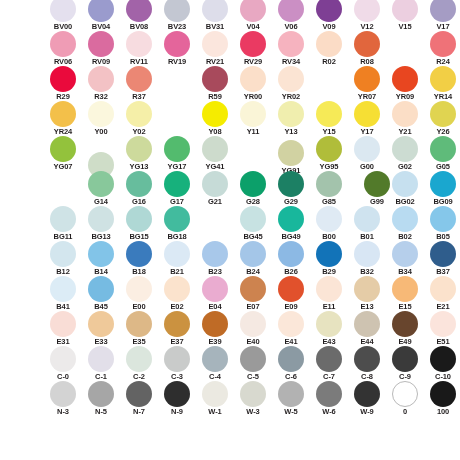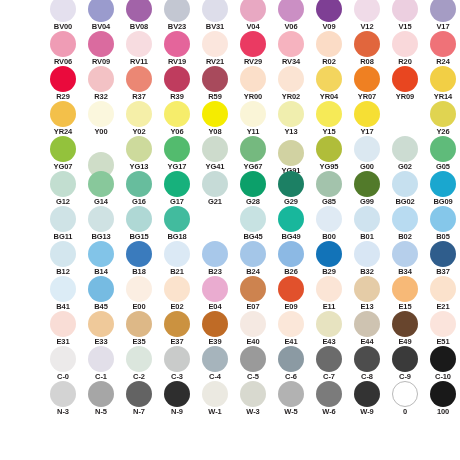--- a/index.html
+++ b/index.html
@@ -130,60 +130,48 @@
       <div class="swatch-label">RV34</div>
     </div>
     <div class="swatch-cell" style="left: 310px; top: 31px;">
       <div class="swatch-dot" title="R02" style="width: 26px; height: 26px; background: rgb(251, 220, 198);"></div>
       <div class="swatch-label">R02</div>
     </div>
     <div class="swatch-cell" style="left: 348px; top: 31px;">
       <div class="swatch-dot" title="R08" style="width: 26px; height: 26px; background: rgb(225, 102, 61);"></div>
       <div class="swatch-label">R08</div>
     </div>
-    <div class="swatch-cell" style="left: 386px; top: 31px;">
-      <div class="swatch-dot" title="R20" style="width: 26px; height: 26px; background: rgb(249, 216, 218);"></div>
-      <div class="swatch-label">R20</div>
-    </div>
     <div class="swatch-cell" style="left: 424px; top: 31px;">
       <div class="swatch-dot" title="R24" style="width: 26px; height: 26px; background: rgb(239, 114, 120);"></div>
       <div class="swatch-label">R24</div>
     </div>
     <div class="swatch-cell" style="left: 44px; top: 66px;">
       <div class="swatch-dot" title="R29" style="width: 26px; height: 26px; background: rgb(234, 10, 60);"></div>
       <div class="swatch-label">R29</div>
     </div>
     <div class="swatch-cell" style="left: 82px; top: 66px;">
       <div class="swatch-dot" title="R32" style="width: 26px; height: 26px; background: rgb(243, 194, 197);"></div>
       <div class="swatch-label">R32</div>
     </div>
     <div class="swatch-cell" style="left: 120px; top: 66px;">
       <div class="swatch-dot" title="R37" style="width: 26px; height: 26px; background: rgb(235, 135, 116);"></div>
       <div class="swatch-label">R37</div>
     </div>
-    <div class="swatch-cell" style="left: 158px; top: 66px;">
-      <div class="swatch-dot" title="R39" style="width: 26px; height: 26px; background: rgb(191, 60, 94);"></div>
-      <div class="swatch-label">R39</div>
-    </div>
     <div class="swatch-cell" style="left: 196px; top: 66px;">
       <div class="swatch-dot" title="R59" style="width: 26px; height: 26px; background: rgb(168, 74, 92);"></div>
       <div class="swatch-label">R59</div>
     </div>
     <div class="swatch-cell" style="left: 234px; top: 66px;">
       <div class="swatch-dot" title="YR00" style="width: 26px; height: 26px; background: rgb(251, 223, 201);"></div>
       <div class="swatch-label">YR00</div>
     </div>
     <div class="swatch-cell" style="left: 272px; top: 66px;">
       <div class="swatch-dot" title="YR02" style="width: 26px; height: 26px; background: rgb(251, 228, 211);"></div>
       <div class="swatch-label">YR02</div>
     </div>
-    <div class="swatch-cell" style="left: 310px; top: 66px;">
-      <div class="swatch-dot" title="YR04" style="width: 26px; height: 26px; background: rgb(243, 213, 94);"></div>
-      <div class="swatch-label">YR04</div>
-    </div>
     <div class="swatch-cell" style="left: 348px; top: 66px;">
       <div class="swatch-dot" title="YR07" style="width: 26px; height: 26px; background: rgb(239, 128, 34);"></div>
       <div class="swatch-label">YR07</div>
     </div>
     <div class="swatch-cell" style="left: 386px; top: 66px;">
       <div class="swatch-dot" title="YR09" style="width: 26px; height: 26px; background: rgb(232, 70, 32);"></div>
       <div class="swatch-label">YR09</div>
     </div>
     <div class="swatch-cell" style="left: 424px; top: 66px;">
       <div class="swatch-dot" title="YR14" style="width: 26px; height: 26px; background: rgb(242, 207, 69);"></div>
@@ -194,44 +182,44 @@
       <div class="swatch-label">YR24</div>
     </div>
     <div class="swatch-cell" style="left: 82px; top: 101px;">
       <div class="swatch-dot" title="Y00" style="width: 26px; height: 26px; background: rgb(251, 247, 221);"></div>
       <div class="swatch-label">Y00</div>
     </div>
     <div class="swatch-cell" style="left: 120px; top: 101px;">
       <div class="swatch-dot" title="Y02" style="width: 26px; height: 26px; background: rgb(245, 239, 168);"></div>
       <div class="swatch-label">Y02</div>
     </div>
-    <div class="swatch-cell" style="left: 158px; top: 101px;">
-      <div class="swatch-dot" title="Y06" style="width: 26px; height: 26px; background: rgb(246, 237, 107);"></div>
-      <div class="swatch-label">Y06</div>
-    </div>
     <div class="swatch-cell" style="left: 196px; top: 101px;">
       <div class="swatch-dot" title="Y08" style="width: 26px; height: 26px; background: rgb(245, 236, 0);"></div>
       <div class="swatch-label">Y08</div>
     </div>
     <div class="swatch-cell" style="left: 234px; top: 101px;">
       <div class="swatch-dot" title="Y11" style="width: 26px; height: 26px; background: rgb(250, 245, 215);"></div>
       <div class="swatch-label">Y11</div>
     </div>
     <div class="swatch-cell" style="left: 272px; top: 101px;">
       <div class="swatch-dot" title="Y13" style="width: 26px; height: 26px; background: rgb(240, 238, 174);"></div>
       <div class="swatch-label">Y13</div>
     </div>
     <div class="swatch-cell" style="left: 310px; top: 101px;">
       <div class="swatch-dot" title="Y15" style="width: 26px; height: 26px; background: rgb(246, 234, 87);"></div>
       <div class="swatch-label">Y15</div>
     </div>
     <div class="swatch-cell" style="left: 348px; top: 101px;">
       <div class="swatch-dot" title="Y17" style="width: 26px; height: 26px; background: rgb(246, 223, 52);"></div>
       <div class="swatch-label">Y17</div>
     </div>
+    <div class="swatch-cell" style="left: 386px; top: 101px;">
+      <div class="swatch-dot" title="Y21" style="width: 26px; height: 26px; background: rgb(251, 222, 198);"></div>
+      <div class="swatch-label">Y21</div>
+    </div>
     <div class="swatch-cell" style="left: 424px; top: 101px;">
       <div class="swatch-dot" title="Y26" style="width: 26px; height: 26px; background: rgb(224, 212, 81);"></div>
       <div class="swatch-label">Y26</div>
     </div>
     <div class="swatch-cell" style="left: 44px; top: 136px;">
       <div class="swatch-dot" title="YG07" style="width: 26px; height: 26px; background: rgb(147, 194, 60);"></div>
       <div class="swatch-label">YG07</div>
     </div>
     <div class="swatch-cell" style="left: 82px; top: 152px;">
       <div class="swatch-dot" title="YG11" style="width: 26px; height: 26px; background: rgb(207, 221, 200);"></div>
@@ -242,48 +230,40 @@
       <div class="swatch-label">YG13</div>
     </div>
     <div class="swatch-cell" style="left: 158px; top: 136px;">
       <div class="swatch-dot" title="YG17" style="width: 26px; height: 26px; background: rgb(83, 187, 110);"></div>
       <div class="swatch-label">YG17</div>
     </div>
     <div class="swatch-cell" style="left: 196px; top: 136px;">
       <div class="swatch-dot" title="YG41" style="width: 26px; height: 26px; background: rgb(205, 219, 204);"></div>
       <div class="swatch-label">YG41</div>
     </div>
-    <div class="swatch-cell" style="left: 234px; top: 136px;">
-      <div class="swatch-dot" title="YG67" style="width: 26px; height: 26px; background: rgb(117, 185, 127);"></div>
-      <div class="swatch-label">YG67</div>
-    </div>
     <div class="swatch-cell" style="left: 272px; top: 140px;">
       <div class="swatch-dot" title="YG91" style="width: 26px; height: 26px; background: rgb(209, 210, 162);"></div>
       <div class="swatch-label">YG91</div>
     </div>
     <div class="swatch-cell" style="left: 310px; top: 136px;">
       <div class="swatch-dot" title="YG95" style="width: 26px; height: 26px; background: rgb(176, 189, 58);"></div>
       <div class="swatch-label">YG95</div>
     </div>
     <div class="swatch-cell" style="left: 348px; top: 136px;">
       <div class="swatch-dot" title="G00" style="width: 26px; height: 26px; background: rgb(219, 232, 241);"></div>
       <div class="swatch-label">G00</div>
     </div>
     <div class="swatch-cell" style="left: 386px; top: 136px;">
       <div class="swatch-dot" title="G02" style="width: 26px; height: 26px; background: rgb(204, 220, 210);"></div>
       <div class="swatch-label">G02</div>
     </div>
     <div class="swatch-cell" style="left: 424px; top: 136px;">
       <div class="swatch-dot" title="G05" style="width: 26px; height: 26px; background: rgb(95, 187, 122);"></div>
       <div class="swatch-label">G05</div>
     </div>
-    <div class="swatch-cell" style="left: 44px; top: 171px;">
-      <div class="swatch-dot" title="G12" style="width: 26px; height: 26px; background: rgb(194, 222, 208);"></div>
-      <div class="swatch-label">G12</div>
-    </div>
     <div class="swatch-cell" style="left: 82px; top: 171px;">
       <div class="swatch-dot" title="G14" style="width: 26px; height: 26px; background: rgb(136, 200, 155);"></div>
       <div class="swatch-label">G14</div>
     </div>
     <div class="swatch-cell" style="left: 120px; top: 171px;">
       <div class="swatch-dot" title="G16" style="width: 26px; height: 26px; background: rgb(103, 189, 157);"></div>
       <div class="swatch-label">G16</div>
     </div>
     <div class="swatch-cell" style="left: 158px; top: 171px;">
       <div class="swatch-dot" title="G17" style="width: 26px; height: 26px; background: rgb(23, 177, 124);"></div>
@@ -298,21 +278,21 @@
       <div class="swatch-label">G28</div>
     </div>
     <div class="swatch-cell" style="left: 272px; top: 171px;">
       <div class="swatch-dot" title="G29" style="width: 26px; height: 26px; background: rgb(28, 128, 100);"></div>
       <div class="swatch-label">G29</div>
     </div>
     <div class="swatch-cell" style="left: 310px; top: 171px;">
       <div class="swatch-dot" title="G85" style="width: 26px; height: 26px; background: rgb(163, 195, 172);"></div>
       <div class="swatch-label">G85</div>
     </div>
-    <div class="swatch-cell" style="left: 348px; top: 171px;">
+    <div class="swatch-cell" style="left: 358px; top: 171px;">
       <div class="swatch-dot" title="G99" style="width: 26px; height: 26px; background: rgb(82, 122, 42);"></div>
       <div class="swatch-label">G99</div>
     </div>
     <div class="swatch-cell" style="left: 386px; top: 171px;">
       <div class="swatch-dot" title="BG02" style="width: 26px; height: 26px; background: rgb(198, 224, 239);"></div>
       <div class="swatch-label">BG02</div>
     </div>
     <div class="swatch-cell" style="left: 424px; top: 171px;">
       <div class="swatch-dot" title="BG09" style="width: 26px; height: 26px; background: rgb(26, 167, 207);"></div>
       <div class="swatch-label">BG09</div>

